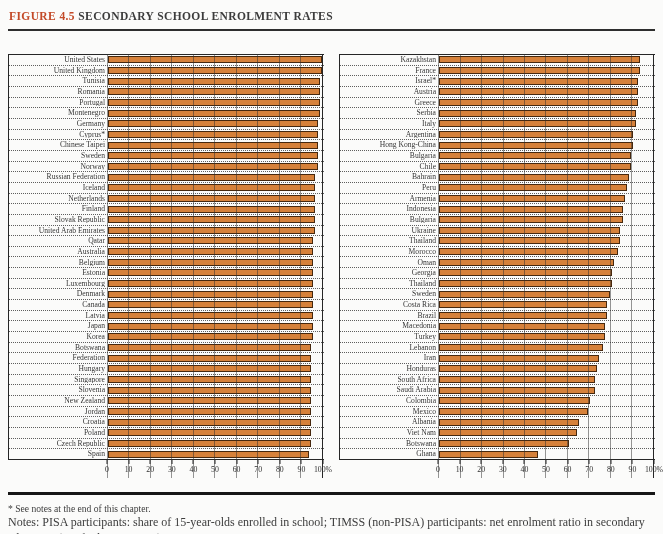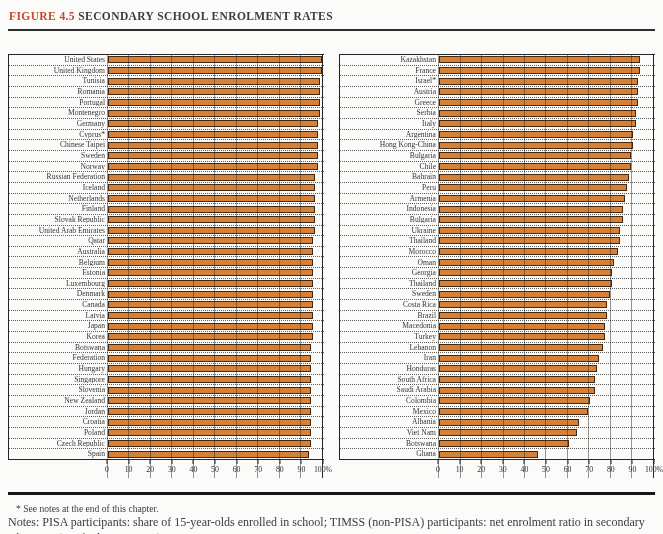--- a/index.html
+++ b/index.html
@@ -18,21 +18,21 @@
     color:#363636;white-space:nowrap;overflow:hidden;line-height:1;}
   .barcell{width:216px;height:100%;position:relative;display:flex;align-items:center;}
   .bar{height:7px;background:#d6813a;border:1px solid #46280e;box-sizing:border-box;}
   .grid-overlay{position:absolute;left:99px;top:0;width:216px;height:100%;z-index:3;pointer-events:none;
     border-right:1px solid #262626;box-sizing:border-box;
     background-image:repeating-linear-gradient(90deg,rgba(45,45,45,.5) 0,rgba(45,45,45,.5) 1px,transparent 1px,transparent 10%);}
   .axis{margin-left:99px;width:216px;position:relative;height:18px;}
   .tick{position:absolute;top:0;width:1px;height:4px;background:#262626;transform:translateX(-50%);}
   .tick-label{position:absolute;top:5px;transform:translateX(-50%);font-size:7.8px;color:#2f2f2f;white-space:nowrap;}
   .footer-rule{height:3px;background:#161616;margin-top:14px;}
-  .foot1{font-size:9.6px;color:#3d3d3d;margin-top:8px;margin-left:8px;}
+  .foot1{font-size:9.6px;color:#3d3d3d;margin-top:8px;}
   .foot2{font-size:12px;color:#3d3d3d;line-height:1.35;width:640px;}
 </style>
 </head>
 <body>
 
 <div class="page">
   <div class="title"><span class="fig">FIGURE 4.5</span> <span>SECONDARY SCHOOL ENROLMENT RATES</span></div>
   <div class="top-rule"></div>
 
   <div class="charts">

